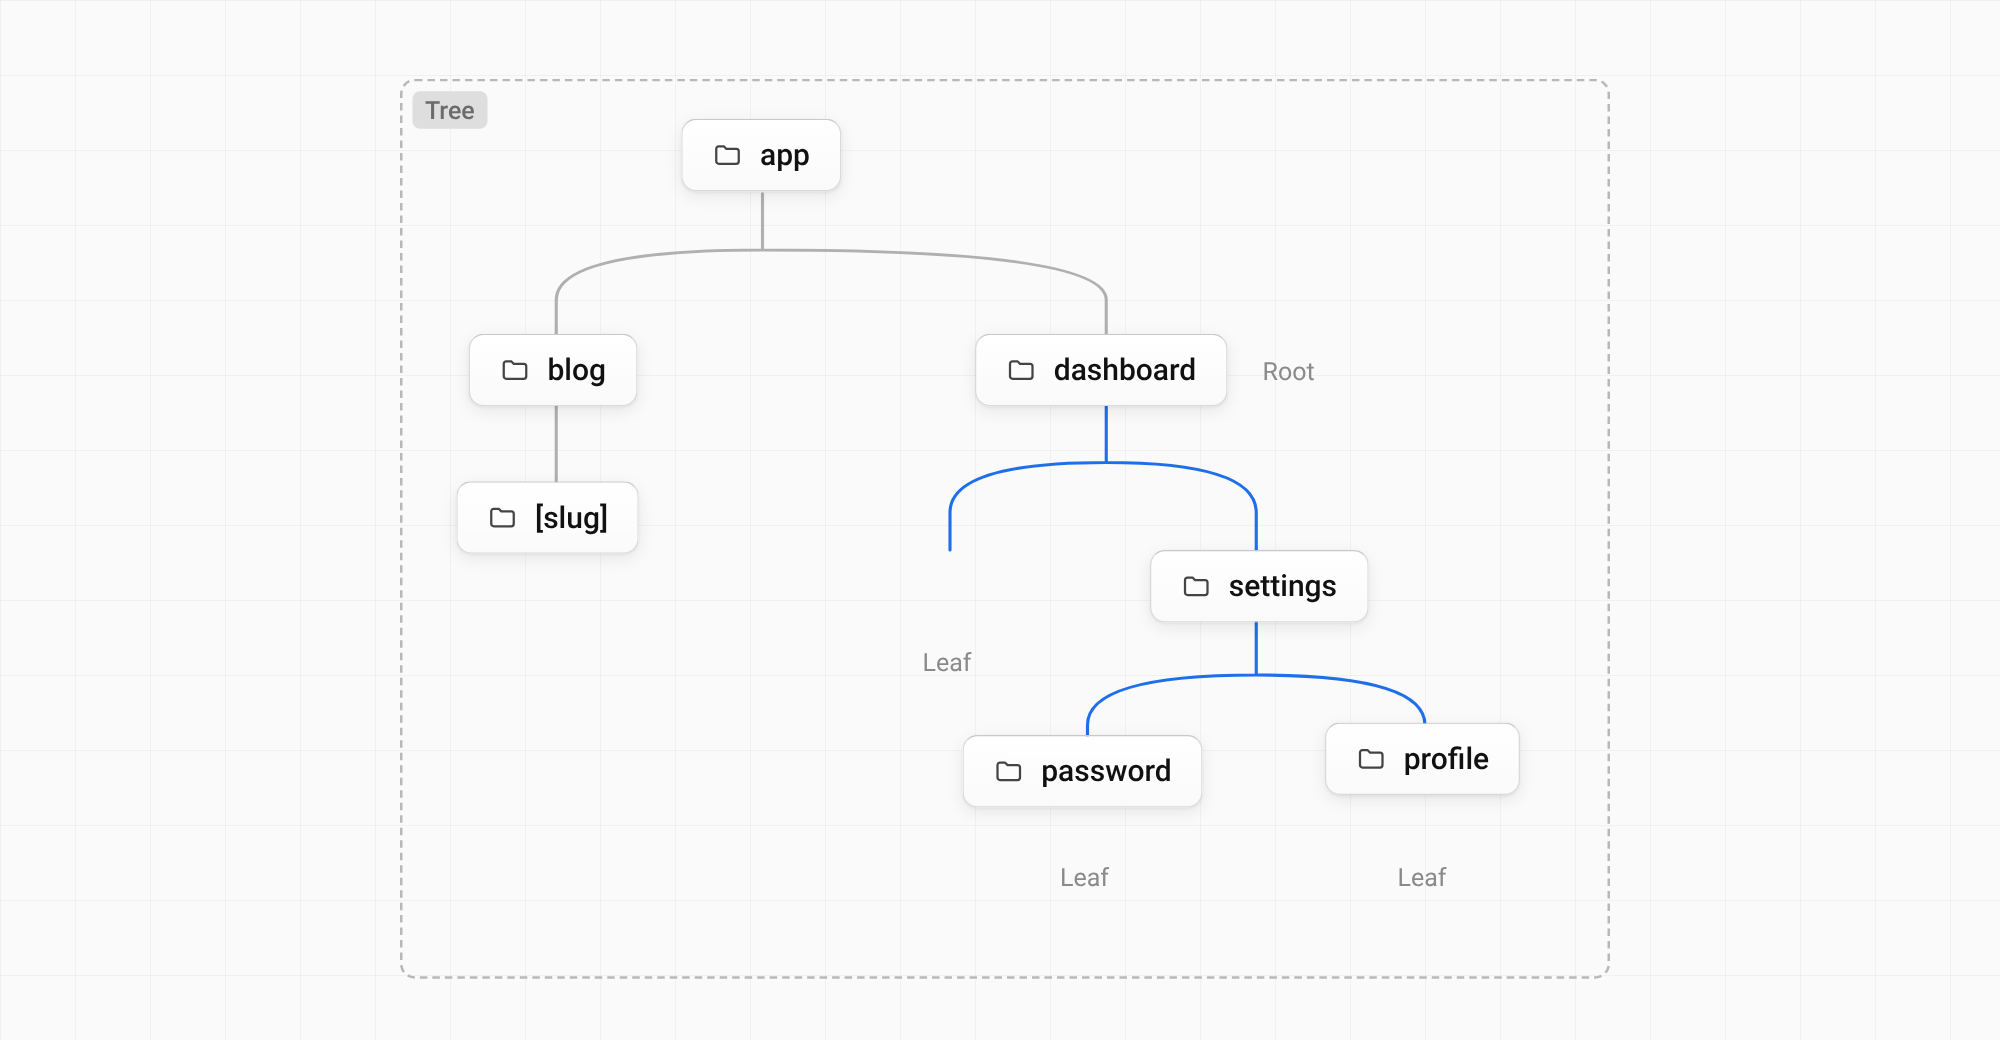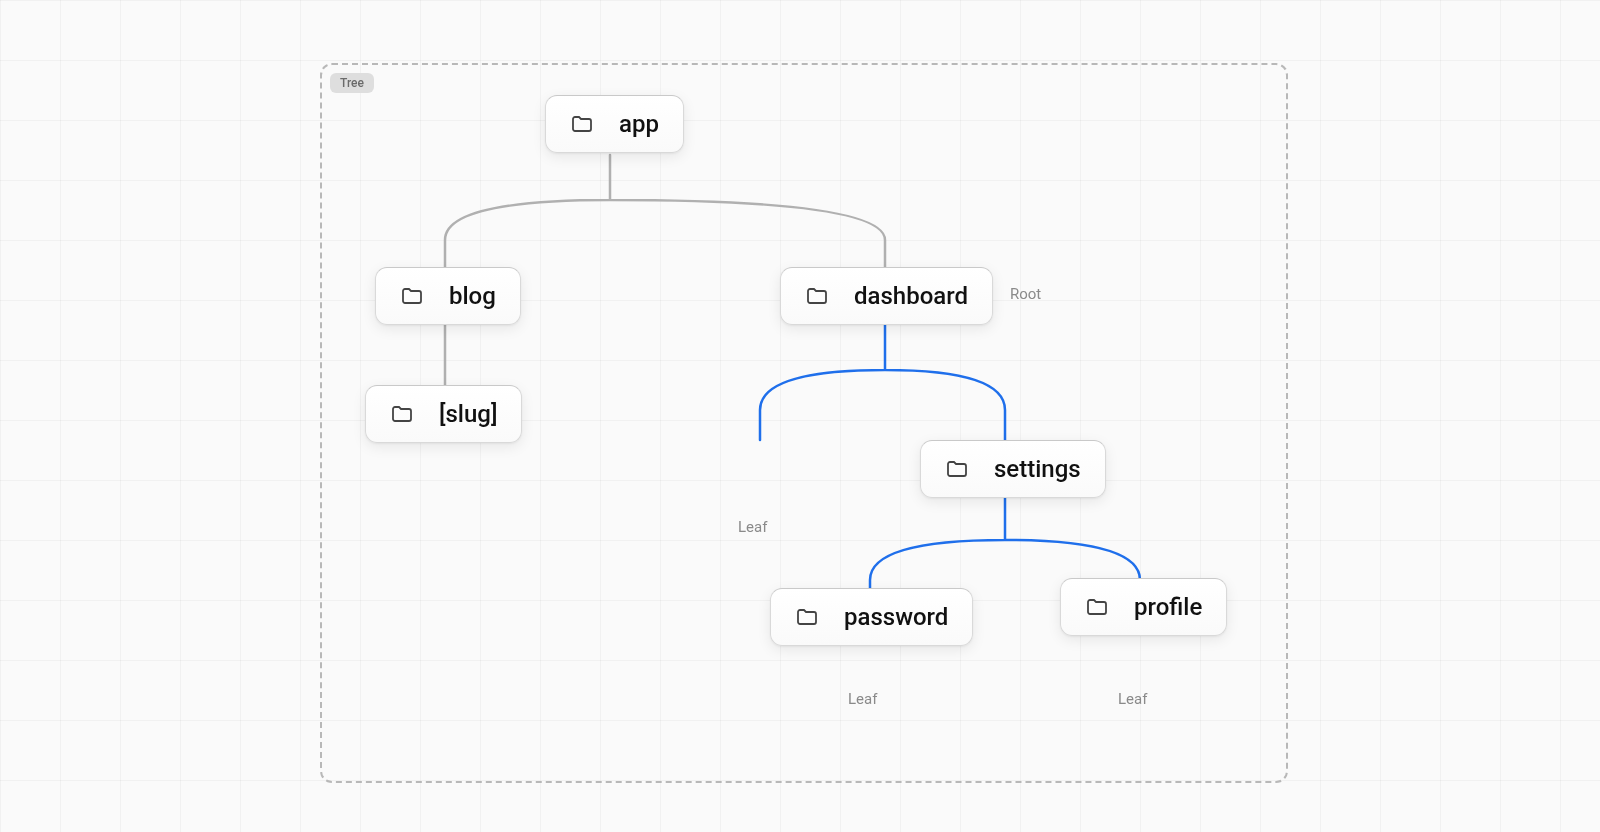--- a/index.html
+++ b/index.html
@@ -26,57 +26,57 @@
     border-color: #b8b8b8;
   }
   .region-subtree {
     border-color: #1f6feb;
   }
   .region-label {
     position: absolute;
     top: 8px; left: 8px;
     padding: 3px 10px;
     border-radius: 6px;
-    font-size: 12px;
+    font-size: 20px;
     font-weight: 500;
     line-height: 1.2;
   }
   .region-tree .region-label {
     background: #dedede;
     color: #6b6b6b;
   }
   .region-subtree .region-label {
     background: #e6f0ff;
     color: #1f6feb;
   }
 
   
   .node {
     position: absolute;
     display: inline-flex;
     align-items: center;
-    gap: 25px;
+    gap: 14px;
     padding: 14px 24px;
     background: linear-gradient(#ffffff, #fafafa);
     border: 1px solid #d9d9d9;
     border-top-color: #c9c9c9;
     border-radius: 12px;
     box-shadow: 0 4px 14px rgba(0,0,0,0.08), 0 1px 2px rgba(0,0,0,0.05);
     font-size: 24px;
     font-weight: 500;
     color: #111;
     white-space: nowrap;
   }
   .node .icon { display: inline-flex; }
   .node svg { width: 24px; height: 24px; stroke: #444; }
 
   
   .annot {
     position: absolute;
-    font-size: 15px;
+    font-size: 20px;
     color: #8a8a8a;
     font-weight: 400;
   }
 
   
   svg.wires {
     position: absolute;
     inset: 0;
     width: 1600px;
     height: 832px;

